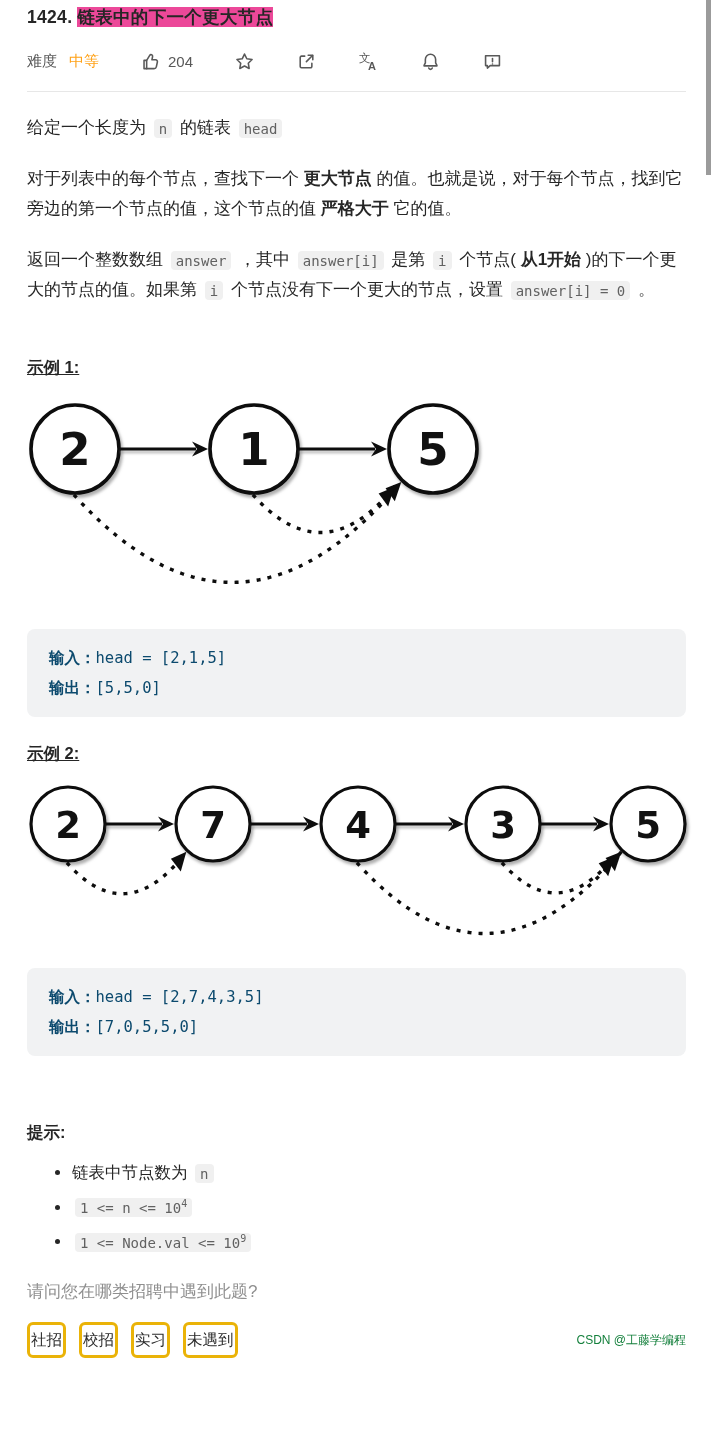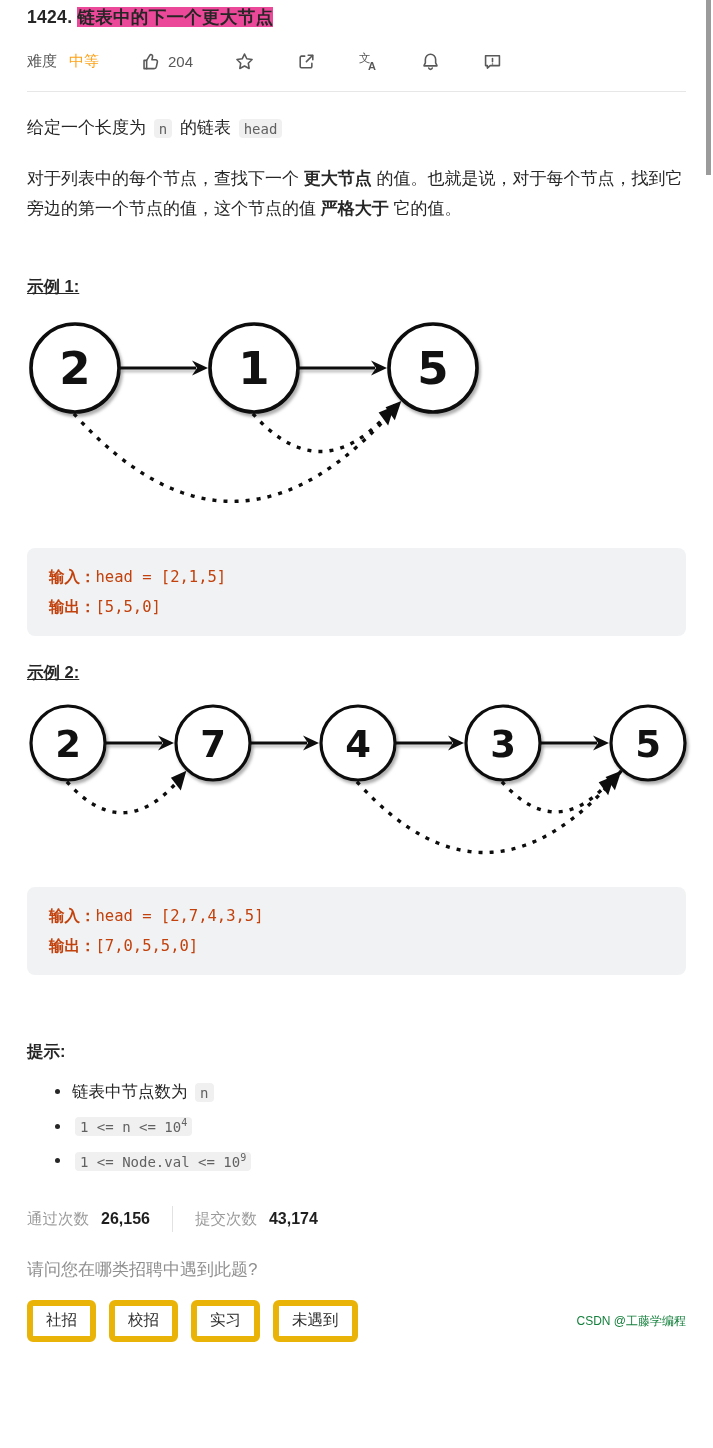--- a/index.html
+++ b/index.html
@@ -38,39 +38,39 @@
   .ex-heading.second { margin-top:26px; }
 
   .diagram { margin-top:20px; }
   .diagram.second { margin-top:14px; }
   .diagram circle { filter:drop-shadow(2.5px 3.5px 1.5px rgba(110,110,110,.55)); }
   .diagram .shaft { filter:drop-shadow(0 3px 1px rgba(140,140,140,.5)); }
 
   .io-block {
     margin-top:18px; background:#f1f2f3; border-radius:8px;
     padding:14px 22px; font-family:"DejaVu Sans Mono","Liberation Mono",monospace;
-    font-size:15.5px; line-height:30px; color:#c2410c;
+    font-size:15.5px; line-height:30px; color:#0c4a6e;
   }
   .io-block.second { margin-top:20px; }
   .io-block strong { font-weight:700; }
 
   .hints-heading { margin-top:66px; font-size:16.5px; font-weight:700; }
   .hints-list { margin-top:16px; padding-left:45px; font-size:16.5px; }
   .hints-list li { margin-bottom:7px; line-height:24px; }
 
   .stats { margin-top:33px; display:flex; align-items:center; font-size:15.5px; }
   .stats .label { color:#9b9b9b; }
   .stats .value { color:#1f1f1f; font-weight:700; margin-left:12px; font-size:16px; }
   .stats .vsep { width:1px; height:26px; background:#e2e2e2; margin:0 22px; }
 
   .survey-q { margin-top:26px; font-size:17px; color:#8f8f8f; }
   .survey-row { margin-top:19px; display:flex; align-items:center; }
   .survey-btn {
-    font-family:Liberation Mono, monospace; font-size:15.5px; color:#2b2b2b; background:#fff;
-    border:6px solid #eab308; border-radius:6px; padding:4px 13px;
+    font-family:Liberation Sans, sans-serif; font-size:15.5px; color:#2b2b2b; background:#fff;
+    border:3px solid #eab308; border-radius:6px; padding:4px 1px;
     margin-right:13px; cursor:pointer; line-height:22px;
   }
   .watermark { margin-left:auto; color:#15803d; font-size:12px; }
 
   .scroll-thumb { position:absolute; top:0; right:2px; width:5px; height:175px; background:#9b9b9b; }
 </style>
 </head>
 <body>
 
 <div class="content">
@@ -125,20 +125,21 @@
         <path d="M10 7.2v3"></path>
         <path d="M10 12.3v.1"></path>
       </svg>
     </span>
   </div>
 
   <hr class="divider">
 
   <p class="para">给定一个长度为 <code class="chip">n</code> 的链表 <code class="chip">head</code></p>
   <p class="para">对于列表中的每个节点，查找下一个 <strong>更大节点</strong> 的值。也就是说，对于每个节点，找到它旁边的第一个节点的值，这个节点的值 <strong>严格大于</strong> 它的值。</p>
+  <p class="para">返回一个整数数组 <code class="chip">answer</code> ，其中 <code class="chip">answer[i]</code> 是第 <code class="chip">i</code> 个节点( <strong>从1开始</strong> )的下一个更大的节点的值。如果第 <code class="chip">i</code> 个节点没有下一个更大的节点，设置 <code class="chip">answer[i] = 0</code> 。</p>
 
   <h3 class="ex-heading">示例 1:</h3>
   <div class="diagram"><svg width="458" height="208" viewBox="0 0 458 208">
         <circle cx="48" cy="50" r="44" fill="#fff" stroke="#0d0d0d" stroke-width="3.6"></circle>
         <text x="48" y="66" text-anchor="middle" font-size="45" font-weight="bold" fill="#111" font-family="&quot;DejaVu Sans&quot;,sans-serif">2</text>
         <circle cx="227" cy="50" r="44" fill="#fff" stroke="#0d0d0d" stroke-width="3.6"></circle>
         <text x="227" y="66" text-anchor="middle" font-size="45" font-weight="bold" fill="#111" font-family="&quot;DejaVu Sans&quot;,sans-serif">1</text>
         <circle cx="406" cy="50" r="44" fill="#fff" stroke="#0d0d0d" stroke-width="3.6"></circle>
         <text x="406" y="66" text-anchor="middle" font-size="45" font-weight="bold" fill="#111" font-family="&quot;DejaVu Sans&quot;,sans-serif">5</text>
         <line x1="93" y1="50" x2="169" y2="50" stroke="#0d0d0d" stroke-width="3.2" class="shaft"></line>
@@ -187,27 +188,20 @@
     <div><strong>输出：</strong>[7,0,5,5,0]</div>
   </div>
 
   <h3 class="hints-heading">提示:</h3>
   <ul class="hints-list">
     <li>链表中节点数为 <code class="chip">n</code></li>
     <li><code class="chip">1 &lt;= n &lt;= 10<sup>4</sup></code></li>
     <li><code class="chip">1 &lt;= Node.val &lt;= 10<sup>9</sup></code></li>
   </ul>
 
-  <div class="stats">
-    <span class="label">通过次数</span>
-    <span class="value">26,156</span>
-    <span class="vsep"></span>
-    <span class="label">提交次数</span>
-    <span class="value">43,174</span>
-  </div>
 
   <p class="survey-q">请问您在哪类招聘中遇到此题?</p>
 
   <div class="survey-row">
     <button class="survey-btn">社招</button>
     <button class="survey-btn">校招</button>
     <button class="survey-btn">实习</button>
     <button class="survey-btn">未遇到</button>
     <span class="watermark">CSDN @工藤学编程</span>
   </div>

